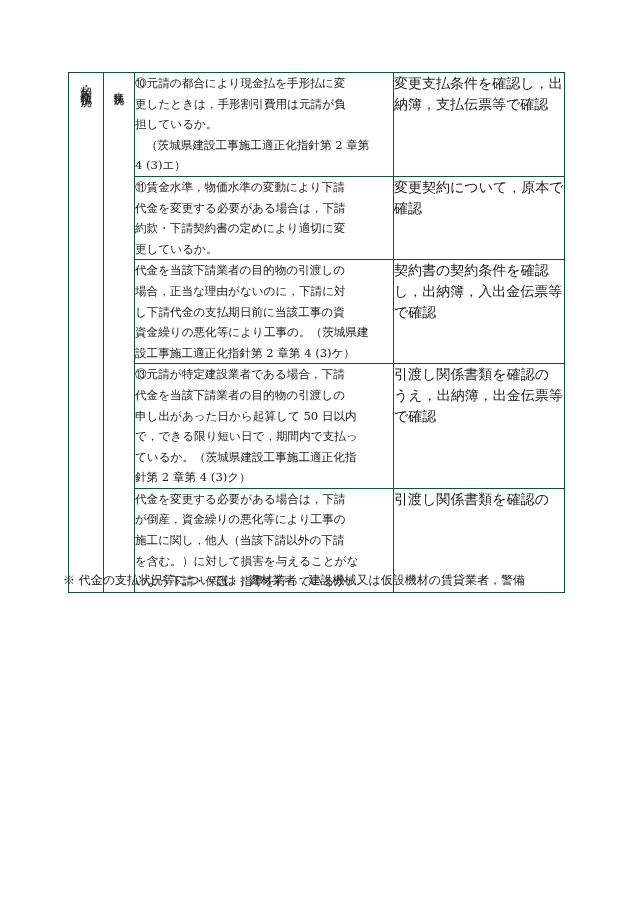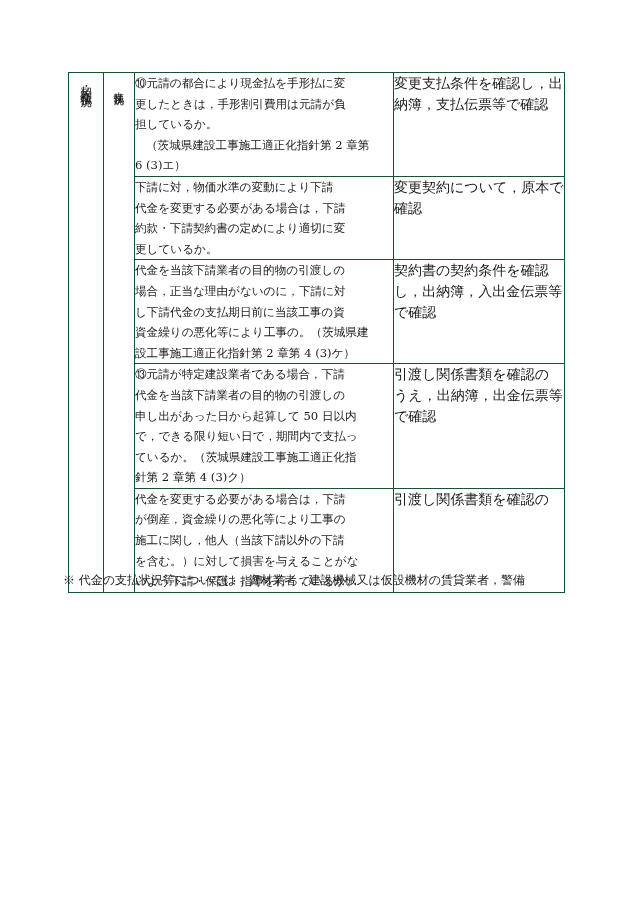--- a/index.html
+++ b/index.html
@@ -115,31 +115,31 @@
           <span class="vtext">契約・支払状況</span>
         </td>
         <td class="col-sub vcell" rowspan="5">
           <span class="vtext small">支払状況</span>
         </td>
         <td class="col-item tcell">
           <span class="ln">⑩元請の都合により現金払を手形払に変</span>
           <span class="ln">更したときは，手形割引費用は元請が負</span>
           <span class="ln">担しているか。</span>
           <span class="ln indent">（茨城県建設工事施工適正化指針第 2 章第</span>
-          <span class="ln">6 (3)エ）</span>
+          <span class="ln">4 (3)エ）</span>
         </td>
         <td class="col-method method">
           <span class="ln">変更支払条件を確認し，出</span>
           <span class="ln">納簿，支払伝票等で確認</span>
         </td>
       </tr>
 
       <tr>
         <td class="col-item tcell">
-          <span class="ln">下請に対，物価水準の変動により下請</span>
+          <span class="ln">⑪賃金水準，物価水準の変動により下請</span>
           <span class="ln">代金を変更する必要がある場合は，下請</span>
           <span class="ln">約款・下請契約書の定めにより適切に変</span>
           <span class="ln">更しているか。</span>
         </td>
         <td class="col-method method">
           <span class="ln">変更契約について，原本で</span>
           <span class="ln">確認</span>
         </td>
       </tr>
 

